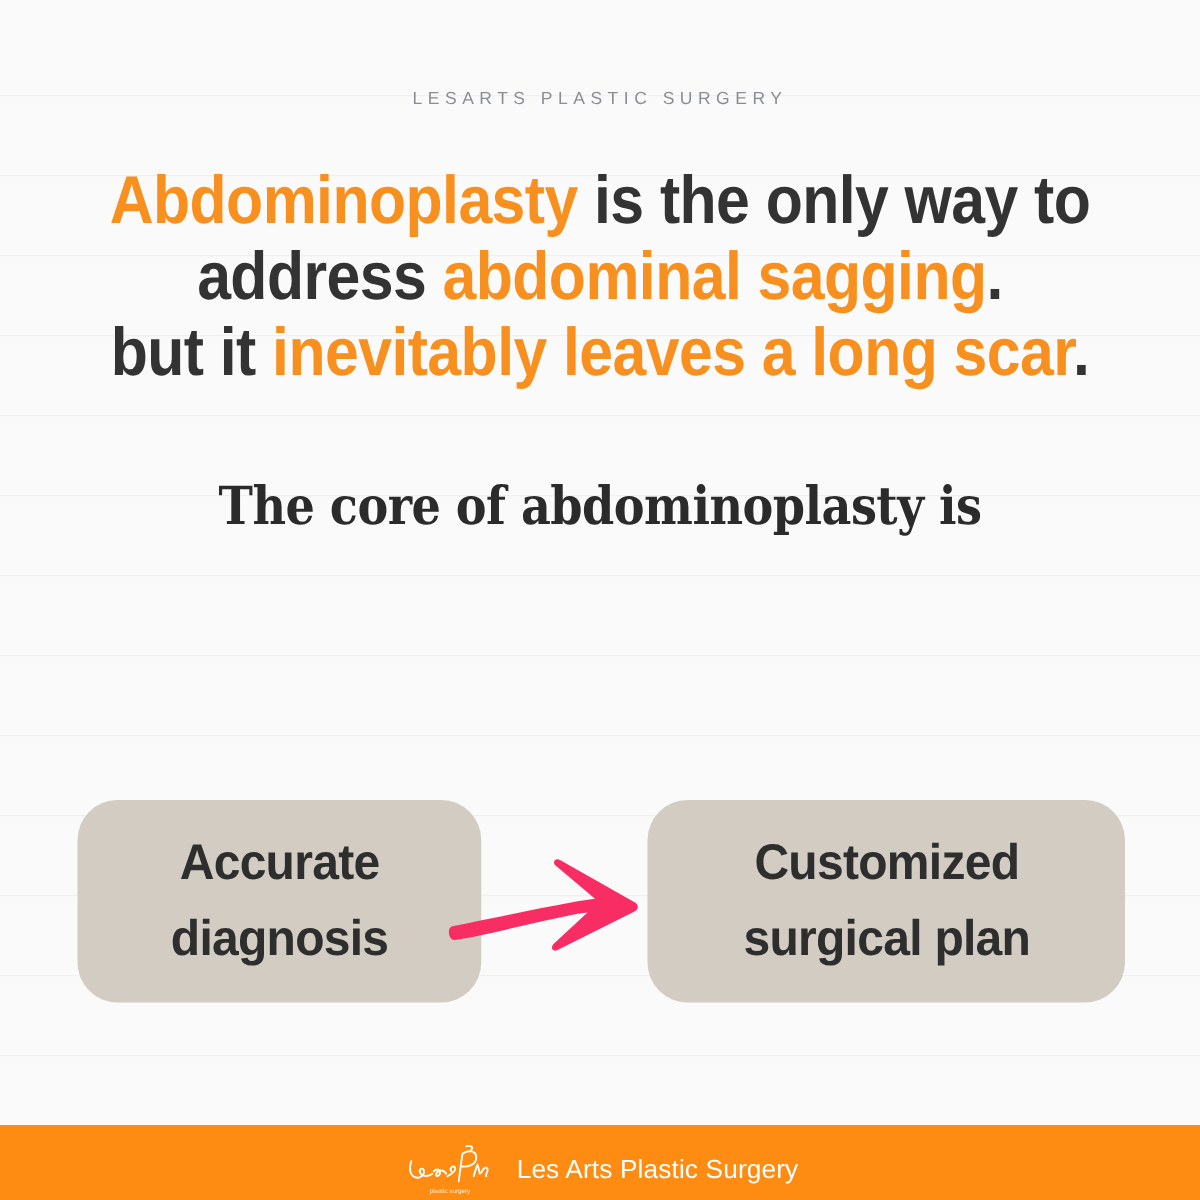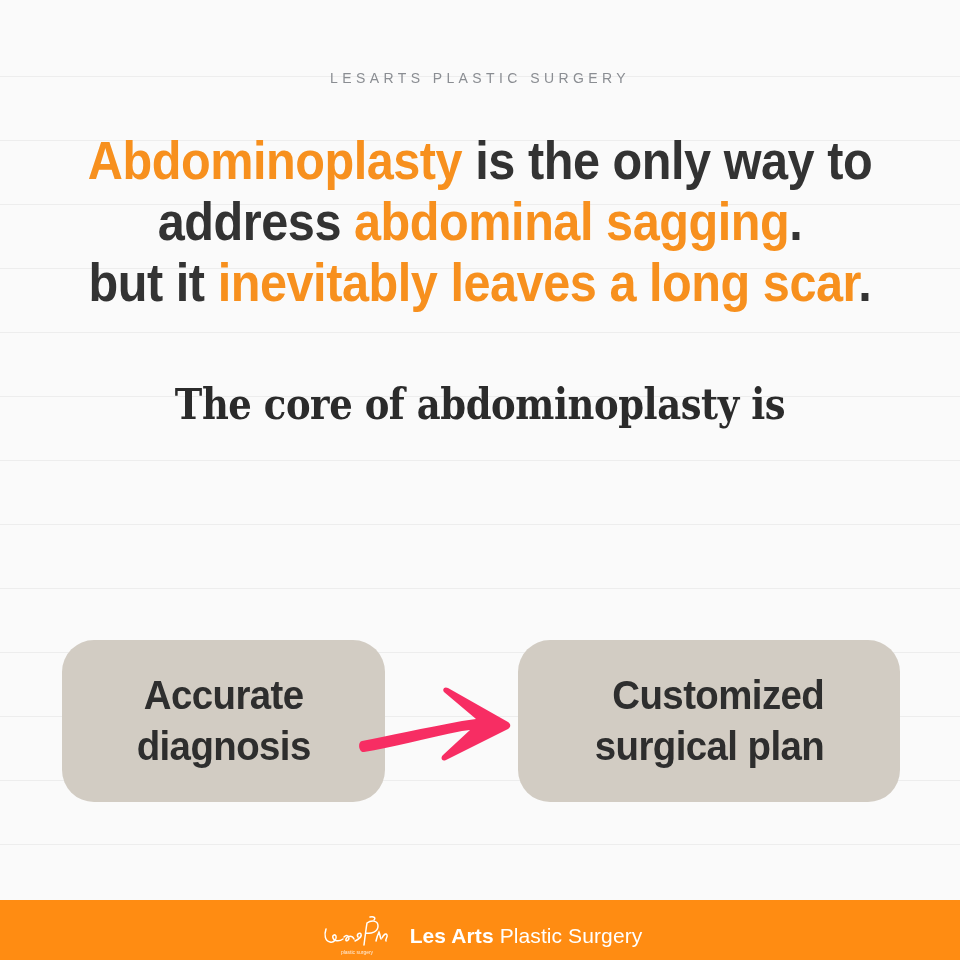--- a/index.html
+++ b/index.html
@@ -153,35 +153,34 @@
     background: #d2ccc3;
     border-radius: 32px;
     display: flex;
     align-items: center;
     justify-content: center;
     text-align: center;
     color: #2e2e2e;
     font-family: "Liberation Sans", sans-serif;
     font-weight: bold;
     font-size: 40px;
-    line-height: 51px;
+    line-height: 61px;
     letter-spacing: -0.6px;
   }
   #flow-box-left {
     left: 62px;
     top: 0;
     width: 323px;
     height: 162px;
   }
   #flow-box-right {
     left: 518px;
     top: 0;
     width: 382px;
     height: 162px;
-    text-align: right;
   }
   .flow-box .label { transform: scaleX(0.96); }
 
   #flow-arrow {
     position: absolute;
     left: 358px;
     top: 38px;
     width: 160px;
     height: 90px;
   }
@@ -204,21 +203,21 @@
     height: 44px;
     position: relative;
     top: 1px;
   }
   .footer-text {
     color: #ffffff;
     font-size: 21px;
     letter-spacing: 0.1px;
     white-space: nowrap;
   }
-  .footer-text .strong { font-weight: bold; }
+  .footer-text .strong { font-weight: normal; }
   .footer-text .light { font-weight: 400; }
 </style>
 </head>
 <body>
 
 <div id="ruled-lines"></div>
 
 <div id="page">
 
   <div class="eyebrow">LESARTS PLASTIC SURGERY</div>

